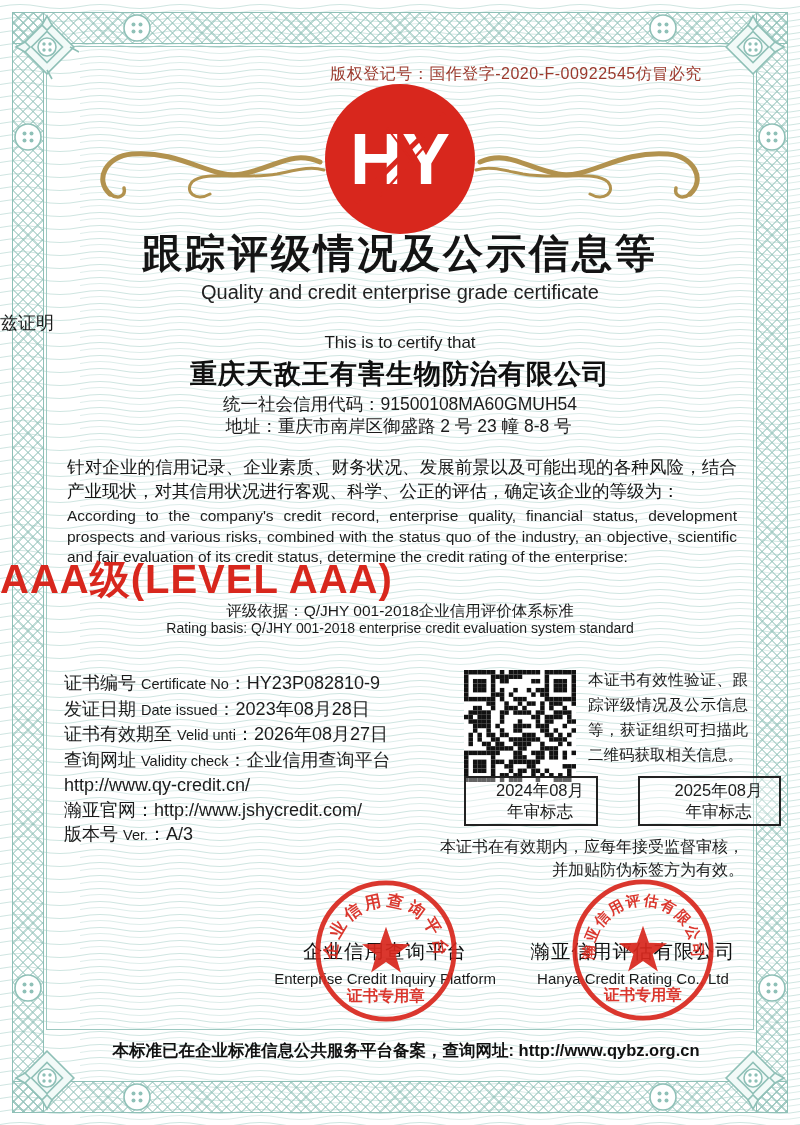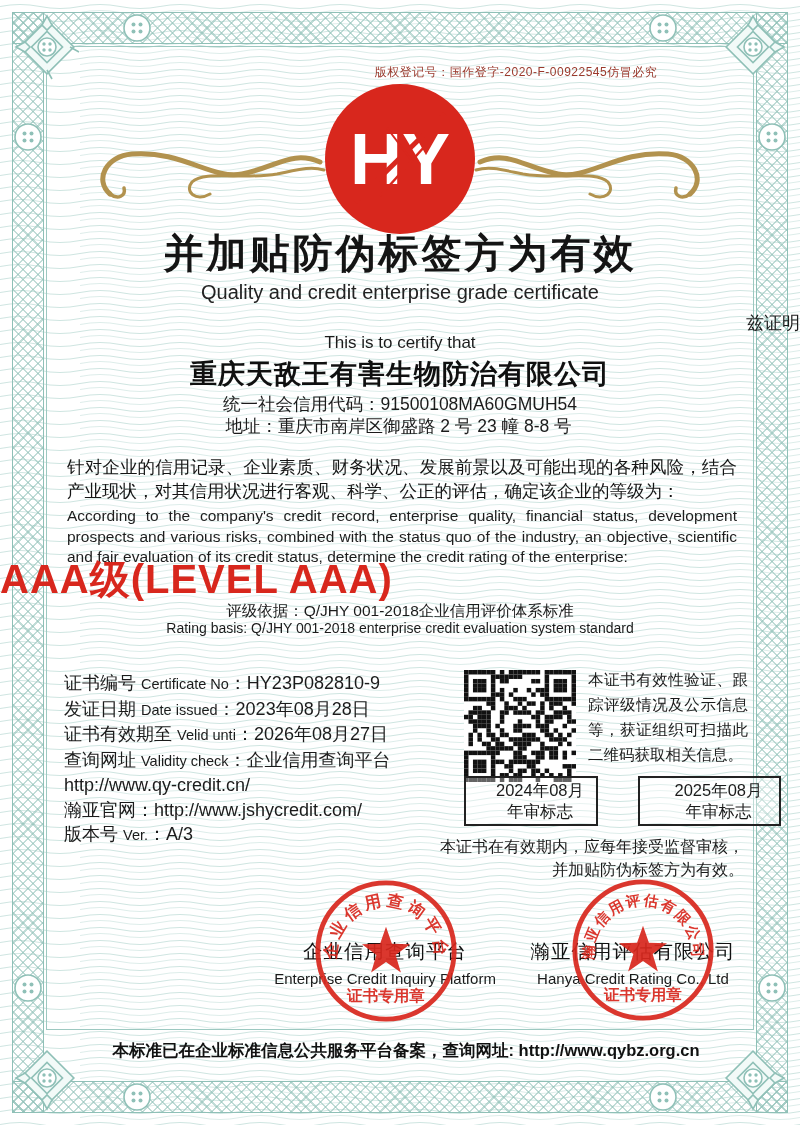--- a/index.html
+++ b/index.html
@@ -27,29 +27,29 @@
     border:1.5px solid #9cc8c0; pointer-events:none;
   }
   .corner{ position:absolute; width:86px; height:86px; }
   .corner.tl{ left:4px; top:4px; }
   .corner.tr{ right:4px; top:4px; transform:scaleX(-1); }
   .corner.bl{ left:4px; bottom:4px; transform:scaleY(-1); }
   .corner.br{ right:4px; bottom:4px; transform:scale(-1,-1); }
   .edge-btn{ position:absolute; width:30px; height:30px; }
   
   .copyright{ top:64px; left:300px; right:68px; text-align:center;
-    font-size:12px; color:#9a392c; letter-spacing:.5px; }
+    font-size:16px; color:#9a392c; letter-spacing:.5px; }
   .logo{ top:84px; left:50%; transform:translateX(-50%); width:150px; height:150px; }
   .flourish{ top:122px; width:235px; height:95px; }
   .flourish.fl-left{ left:92px; }
   .flourish.fl-right{ right:92px; transform:scaleX(-1); }
   .title-cn{ top:226px; left:0; right:0; text-align:center;
     font-size:40px; font-weight:700; letter-spacing:3px; color:#141414; }
   .title-en{ top:281px; left:0; right:0; text-align:center; font-size:20px; color:#222; }
-  .certify-cn{ top:311px; left:0; right:0; text-align:right; font-size:18px;padding-left:40px; }
+  .certify-cn{ top:311px; left:0; right:0; text-align:left; font-size:18px; }
   .certify-en{ top:333px; left:0; right:0; text-align:center; font-size:17px; }
   .company{ top:356px; left:0; right:0; text-align:center;
     font-size:27px; font-weight:700; letter-spacing:1px; color:#101010; }
   .code-line{ top:392px; left:0; right:0; text-align:center; font-size:17.5px; }
   .addr-line{ top:414px; left:0; right:3px; text-align:center; font-size:17.5px; }
   .intro-cn{ top:455px; left:67px; right:63px; font-size:17.5px; line-height:1.38;
     text-align:justify; color:#151515; }
   .intro-en{ top:506px; left:67px; right:63px; font-size:15.5px; line-height:1.33;
     text-align:justify; color:#1d1d1d; }
   .rating{ top:552px; left:0; right:0; text-align:left;
@@ -233,21 +233,21 @@
   </svg>
 
   <svg class="abs logo" viewBox="0 0 150 150">
     <circle cx="75" cy="75" r="75" fill="#d8271d"></circle>
     <text x="75" y="100" text-anchor="middle" font-size="72" font-weight="800" font-family="Liberation Sans, sans-serif" fill="#ffffff">HY</text>
     <line x1="30" y1="118" x2="120" y2="30" stroke="#d8271d" stroke-width="5"></line>
     <line x1="55" y1="112" x2="100" y2="62" stroke="#d8271d" stroke-width="2.5"></line>
     <line x1="62" y1="44" x2="88" y2="78" stroke="#d8271d" stroke-width="2"></line>
   </svg>
 
-  <div class="abs title-cn">并加贴防伪标签方为有效</div>
+  <div class="abs title-cn">跟踪评级情况及公示信息等</div>
   <div class="abs title-en">Quality and credit enterprise grade certificate</div>
   <div class="abs certify-cn">兹证明</div>
   <div class="abs certify-en">This is to certify that</div>
   <div class="abs company">重庆天敌王有害生物防治有限公司</div>
   <div class="abs code-line">统一社会信用代码：91500108MA60GMUH54</div>
   <div class="abs addr-line">地址：重庆市南岸区御盛路 2 号 23 幢 8-8 号</div>
 
   <div class="abs intro-cn">针对企业的信用记录、企业素质、财务状况、发展前景以及可能出现的各种风险，结合产业现状，对其信用状况进行客观、科学、公正的评估，确定该企业的等级为：</div>
   <div class="abs intro-en">According to the company's credit record, enterprise quality, financial status, development prospects and various risks, combined with the status quo of the industry, an objective, scientific and fair evaluation of its credit status, determine the credit rating of the enterprise:</div>
 

